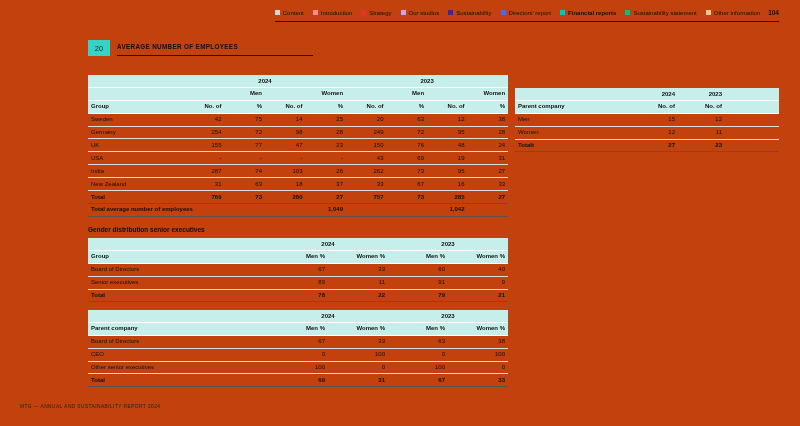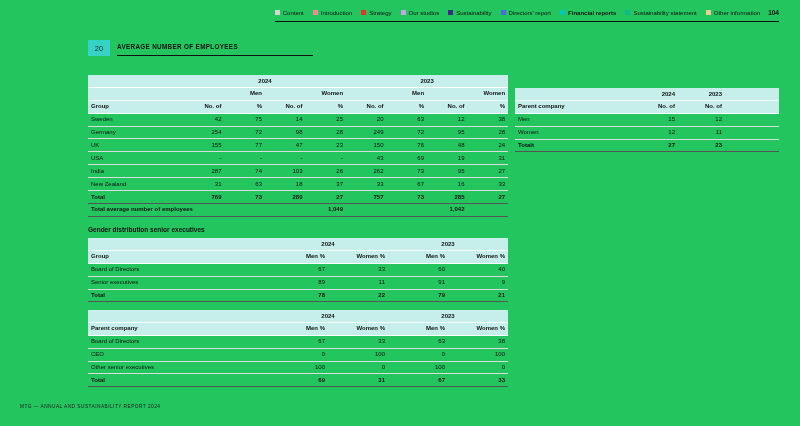--- a/index.html
+++ b/index.html
@@ -4,21 +4,21 @@
 <style>
   * { margin:0; padding:0; box-sizing:border-box; }
   html,body { width:800px; height:426px; }
   body {
     font-family:"Liberation Sans", sans-serif;
     background:#ffffff;
     color:#111;
     position:relative;
     overflow:hidden;
   }
-  .page { position:absolute; inset:0; background:#22c55e; }
+  .page { position:absolute; inset:0; background:#c2410c; }
 
   
   .topbar {
     position:absolute; top:9px; right:21px;
     display:flex; align-items:center; gap:8px;
     border-bottom:1px solid #111;
     padding-bottom:5px;
   }
   .legend { display:flex; align-items:center; gap:9px; }
   .lg-item { display:flex; align-items:center; gap:3px; font-size:6px; color:#111; cursor:pointer; white-space:nowrap; }

